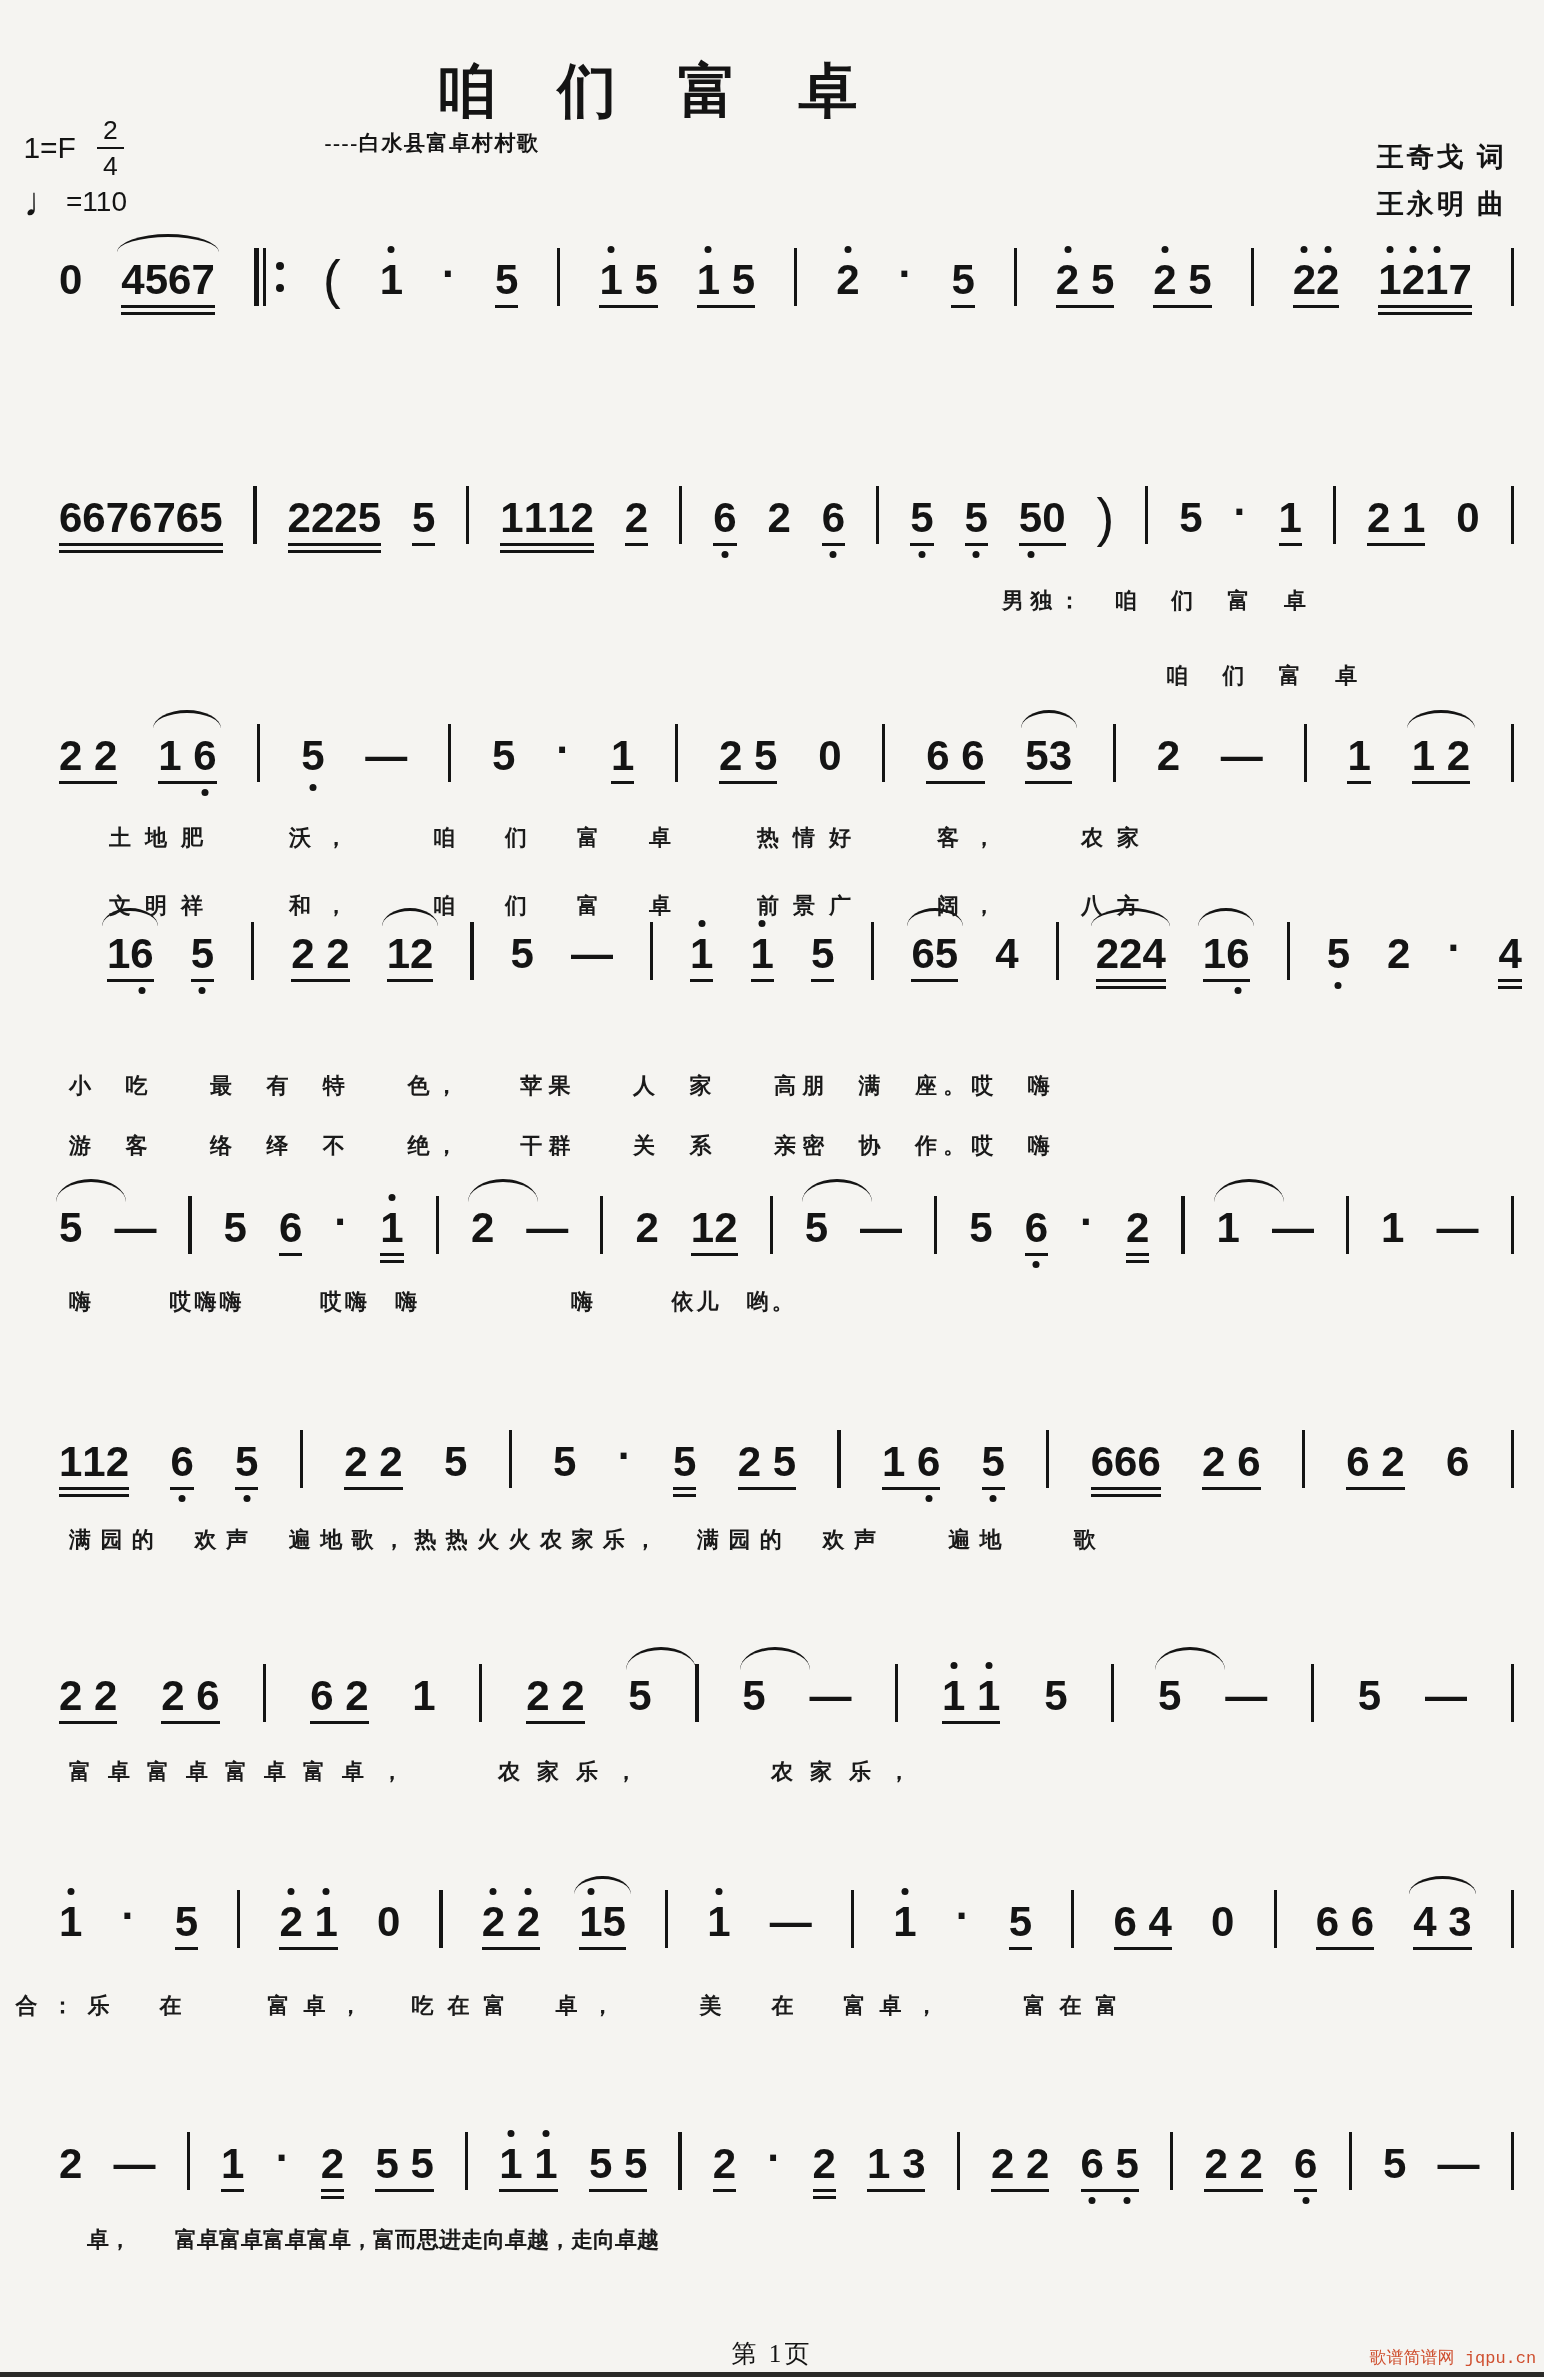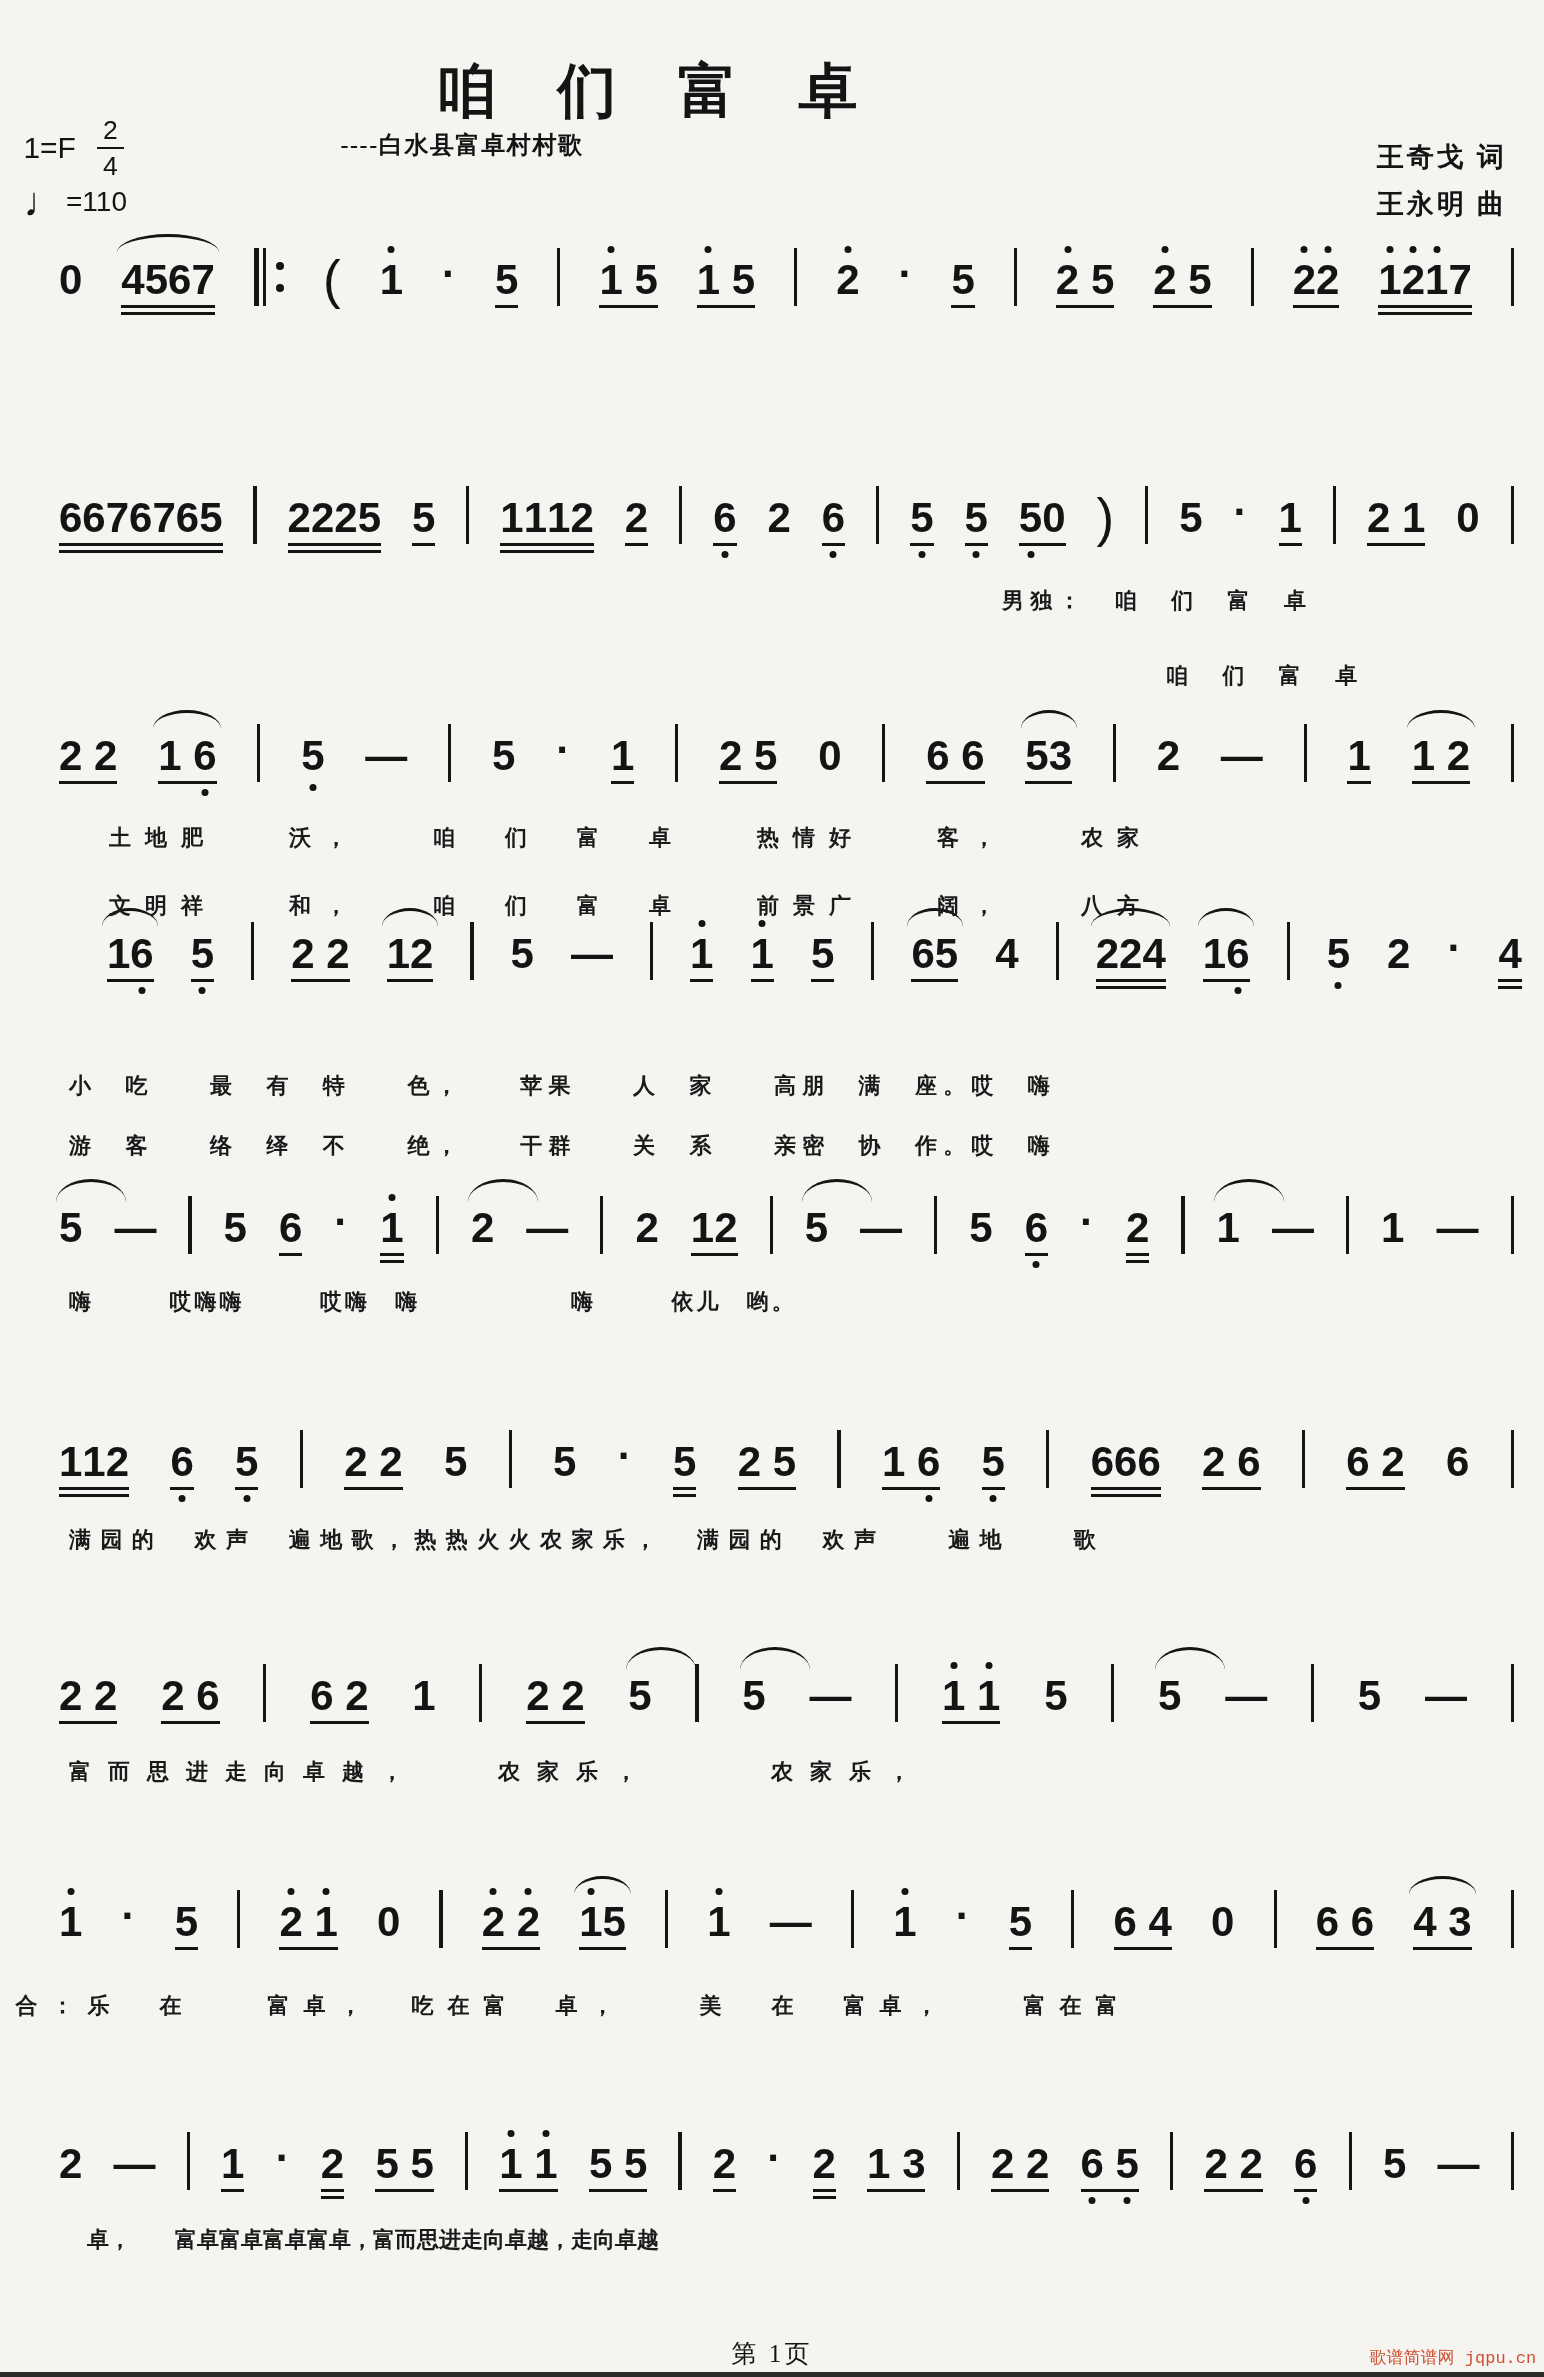--- a/index.html
+++ b/index.html
@@ -3,22 +3,22 @@
 <meta charset="utf-8">
 <style>
   html,body{margin:0;padding:0;background:#888;}
   .sheet{position:relative;width:1544px;height:2377px;background:#f5f4f1;overflow:hidden;
          font-family:"Liberation Serif","DejaVu Serif",serif;color:#141414;}
   .sheet b,.sheet i,.sheet u,.sheet em{font-style:normal;text-decoration:none;font-weight:inherit;}
 
   
   .title{position:absolute;left:659px;top:12.5px;transform:translateX(-50%);white-space:nowrap;
          font-size:59px;font-weight:700;letter-spacing:23.4px;}
-  .subtitle{position:absolute;left:462px;top:129px;transform:translateX(-50%);white-space:nowrap;
-            font-size:24px;font-weight:700;letter-spacing:1.6px;}
+  .subtitle{position:absolute;left:432px;top:129px;transform:translateX(-50%);white-space:nowrap;
+            font-size:21px;font-weight:700;letter-spacing:1.6px;}
   .credits{position:absolute;right:37px;top:134px;font-size:27px;font-weight:700;
            letter-spacing:3.1px;line-height:1.75;}
   .keyblock{position:absolute;left:23.4px;top:115px;display:flex;align-items:center;gap:21px;
             font-family:"Liberation Sans",sans-serif;font-size:30px;font-weight:400;}
   .frac{display:inline-flex;flex-direction:column;align-items:center;font-size:26.5px;line-height:1.15;}
   .frac b.num{border-bottom:2.3px solid #141414;padding:0 6.2px 1.6px 6.2px;}
   .frac b.den{padding-top:1.6px;}
   .tempo{position:absolute;left:23.4px;top:186px;font-family:"Liberation Sans",sans-serif;
          font-size:28px;font-weight:400;display:flex;align-items:center;}
   .qnote{font-size:41px;line-height:.8;margin-right:1.6px;}
@@ -318,21 +318,21 @@
         <span class="bar"></span>
       </div>
       <div class="lyr" style="top: 590px; left: 1002px; letter-spacing: 6.2px;">男独：　咱　们　富　卓</div>
       <div class="lyr" style="top: 665px; left: 1166px; letter-spacing: 6.2px;">咱　们　富　卓</div>
       <div class="lyr" style="top: 827px; left: 109px; letter-spacing: 14px;">土地肥　　沃，　　咱　们　富　卓　　热情好　　客，　　农家</div>
       <div class="lyr" style="top: 895px; left: 109px; letter-spacing: 14px;">文明祥　　和，　　咱　们　富　卓　　前景广　　阔，　　八方</div>
       <div class="lyr" style="top: 1075px; left: 69px; letter-spacing: 6.2px;">小　吃　　最　有　特　　色，　　苹果　　人　家　　高朋　满　座。哎　嗨</div>
       <div class="lyr" style="top: 1135px; left: 69px; letter-spacing: 6.2px;">游　客　　络　绎　不　　绝，　　干群　　关　系　　亲密　协　作。哎　嗨</div>
       <div class="lyr" style="top: 1291px; left: 69px; letter-spacing: 3.1px;">嗨　　　哎嗨嗨　　　哎嗨　嗨　　　　　　嗨　　　依儿　哟。</div>
       <div class="lyr" style="top: 1529px; left: 69px; letter-spacing: 9.4px;">满园的　欢声　遍地歌，热热火火农家乐，　满园的　欢声　　遍地　　歌</div>
-      <div class="lyr" style="top: 1761px; left: 69px; letter-spacing: 17px;">富而思进走向卓越，　　农家乐，　　　农家乐，</div>
+      <div class="lyr" style="top: 1761px; left: 69px; letter-spacing: 17px;">富卓富卓富卓富卓，　　农家乐，　　　农家乐，</div>
       <div class="lyr" style="top: 1995px; left: 15.6px; letter-spacing: 14px;">合：乐　在　　富卓，　吃在富　卓，　　美　在　富卓，　　富在富</div>
       <div class="lyr" style="top: 2229px; left: 69px; letter-spacing: 0px; margin-left: 18px;">卓，　　富卓富卓富卓富卓，富而思进走向卓越，走向卓越</div>
     </main>
 
   <div class="pagenum">第 1页</div>
   <div class="watermark">歌谱简谱网 jqpu.cn</div>
   <div class="bottombar"></div>
 </div>
 
 

